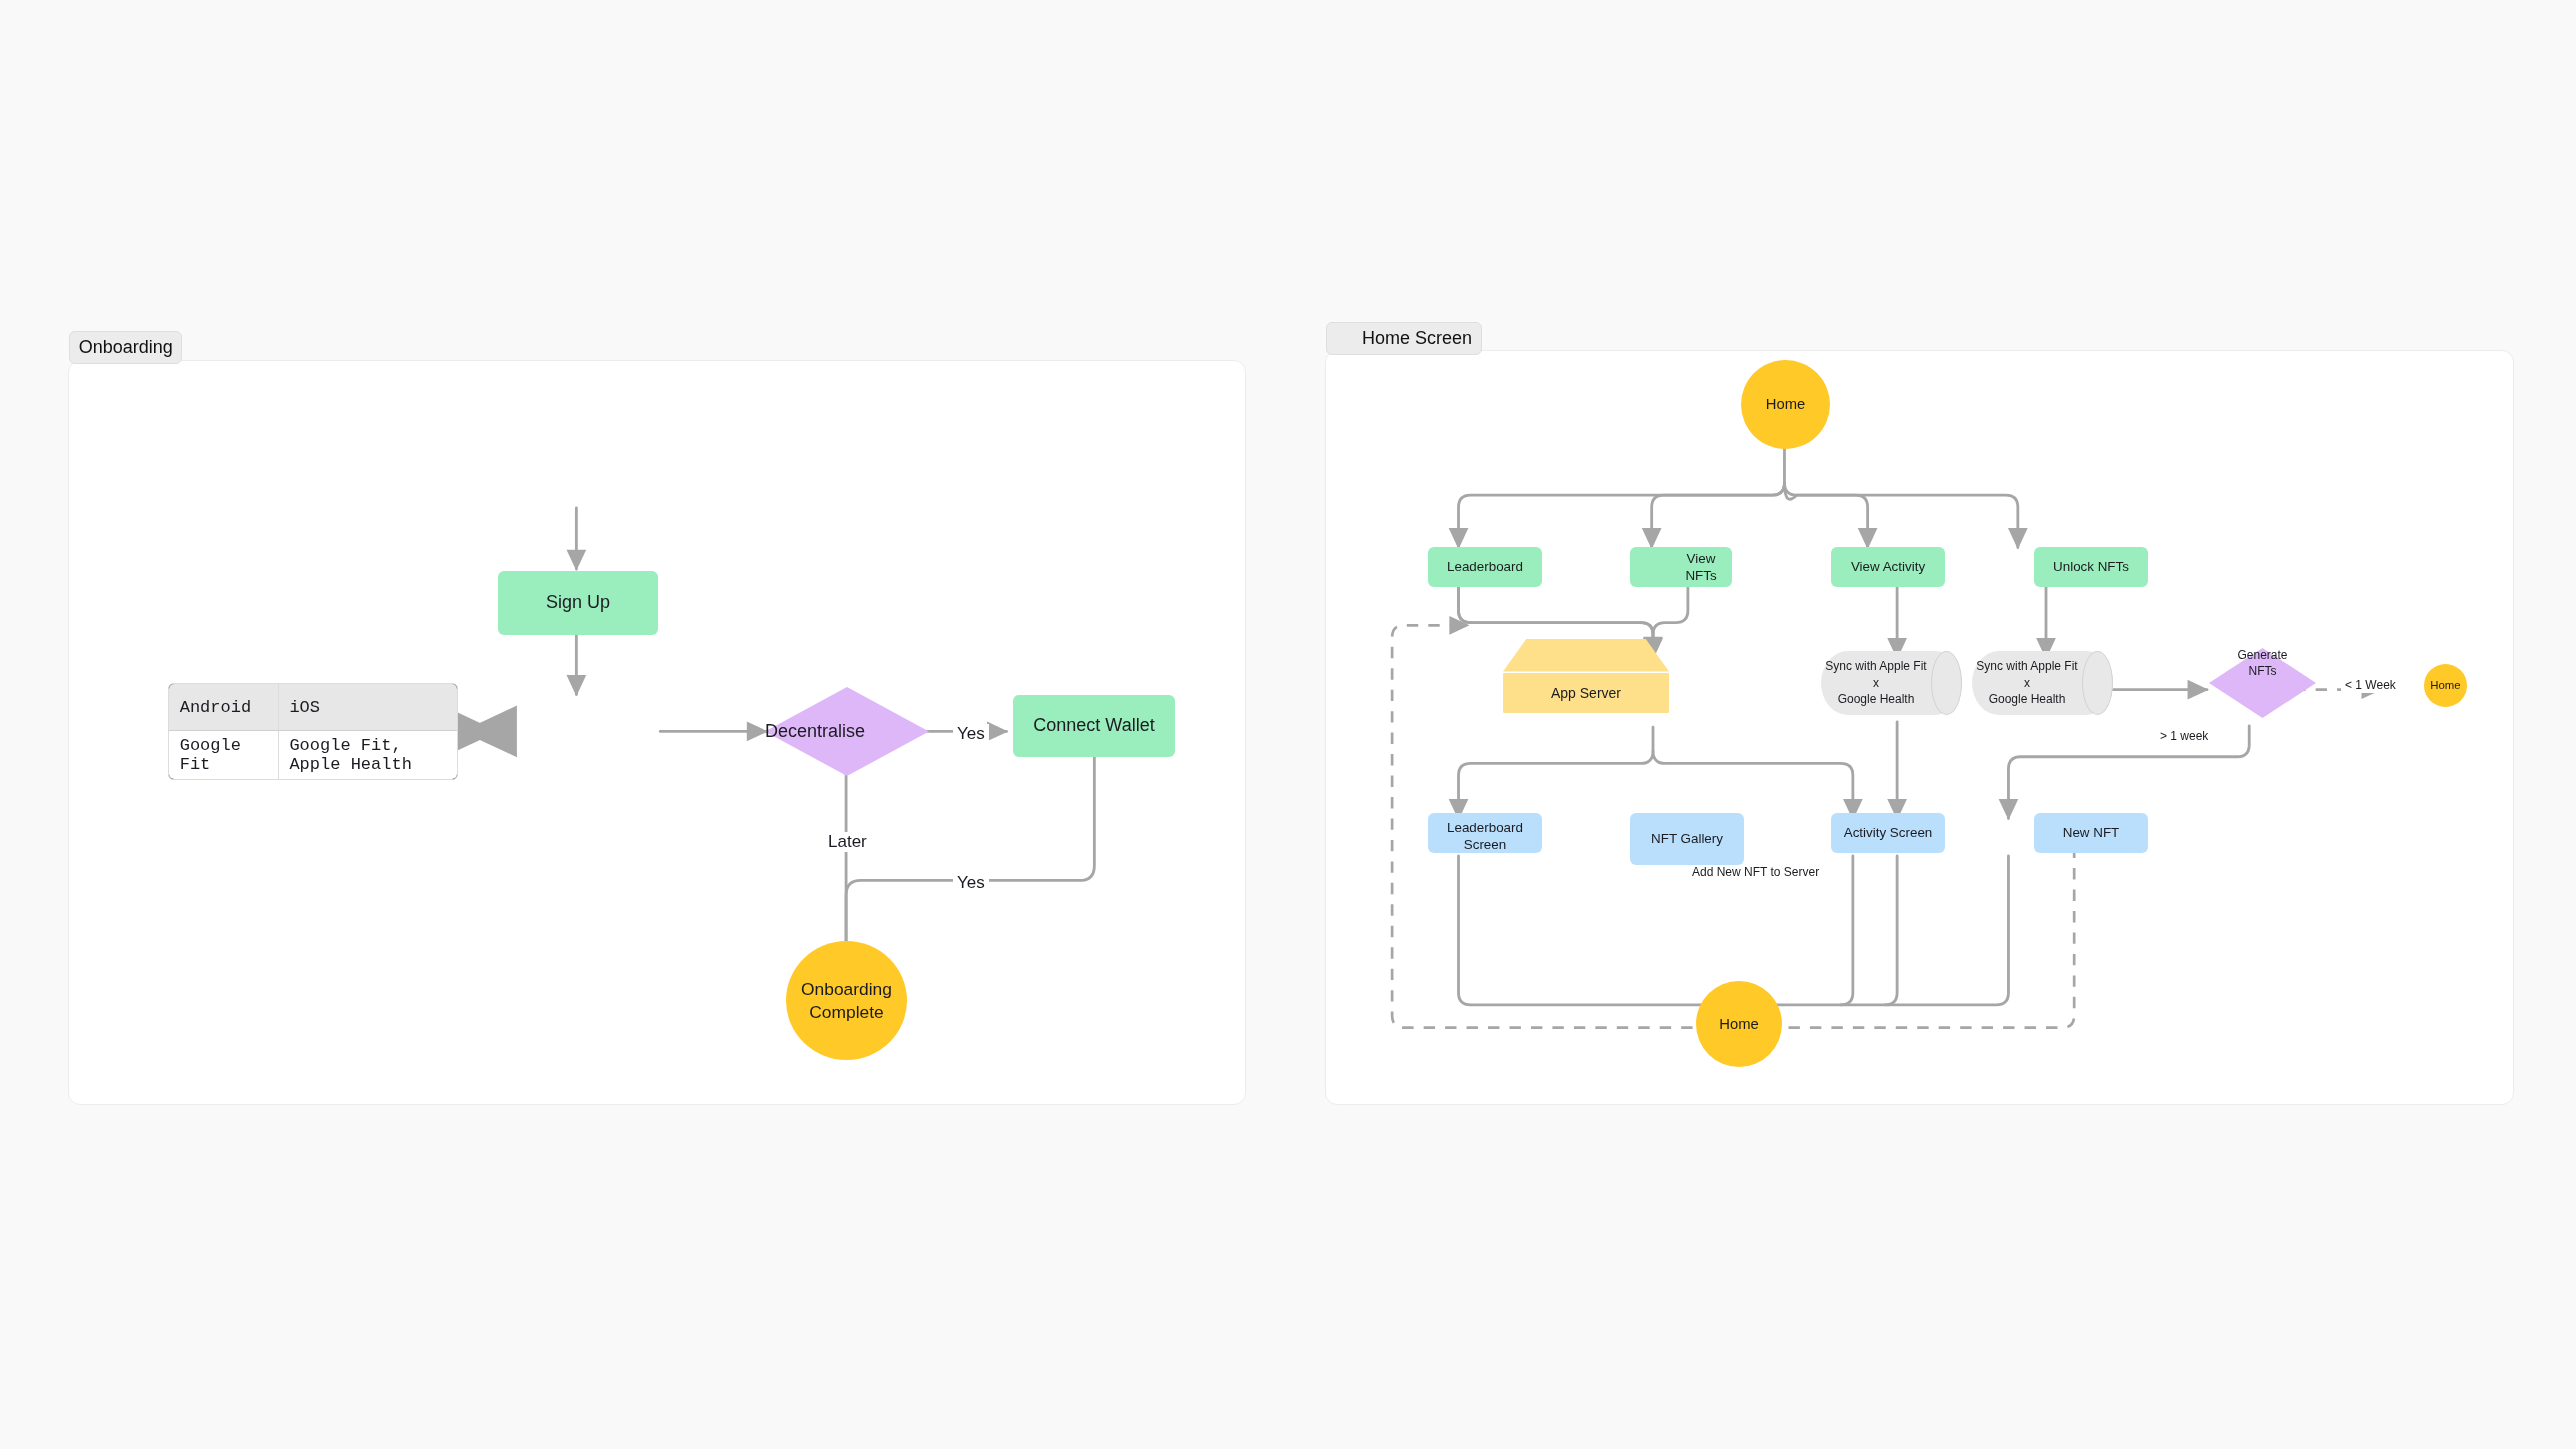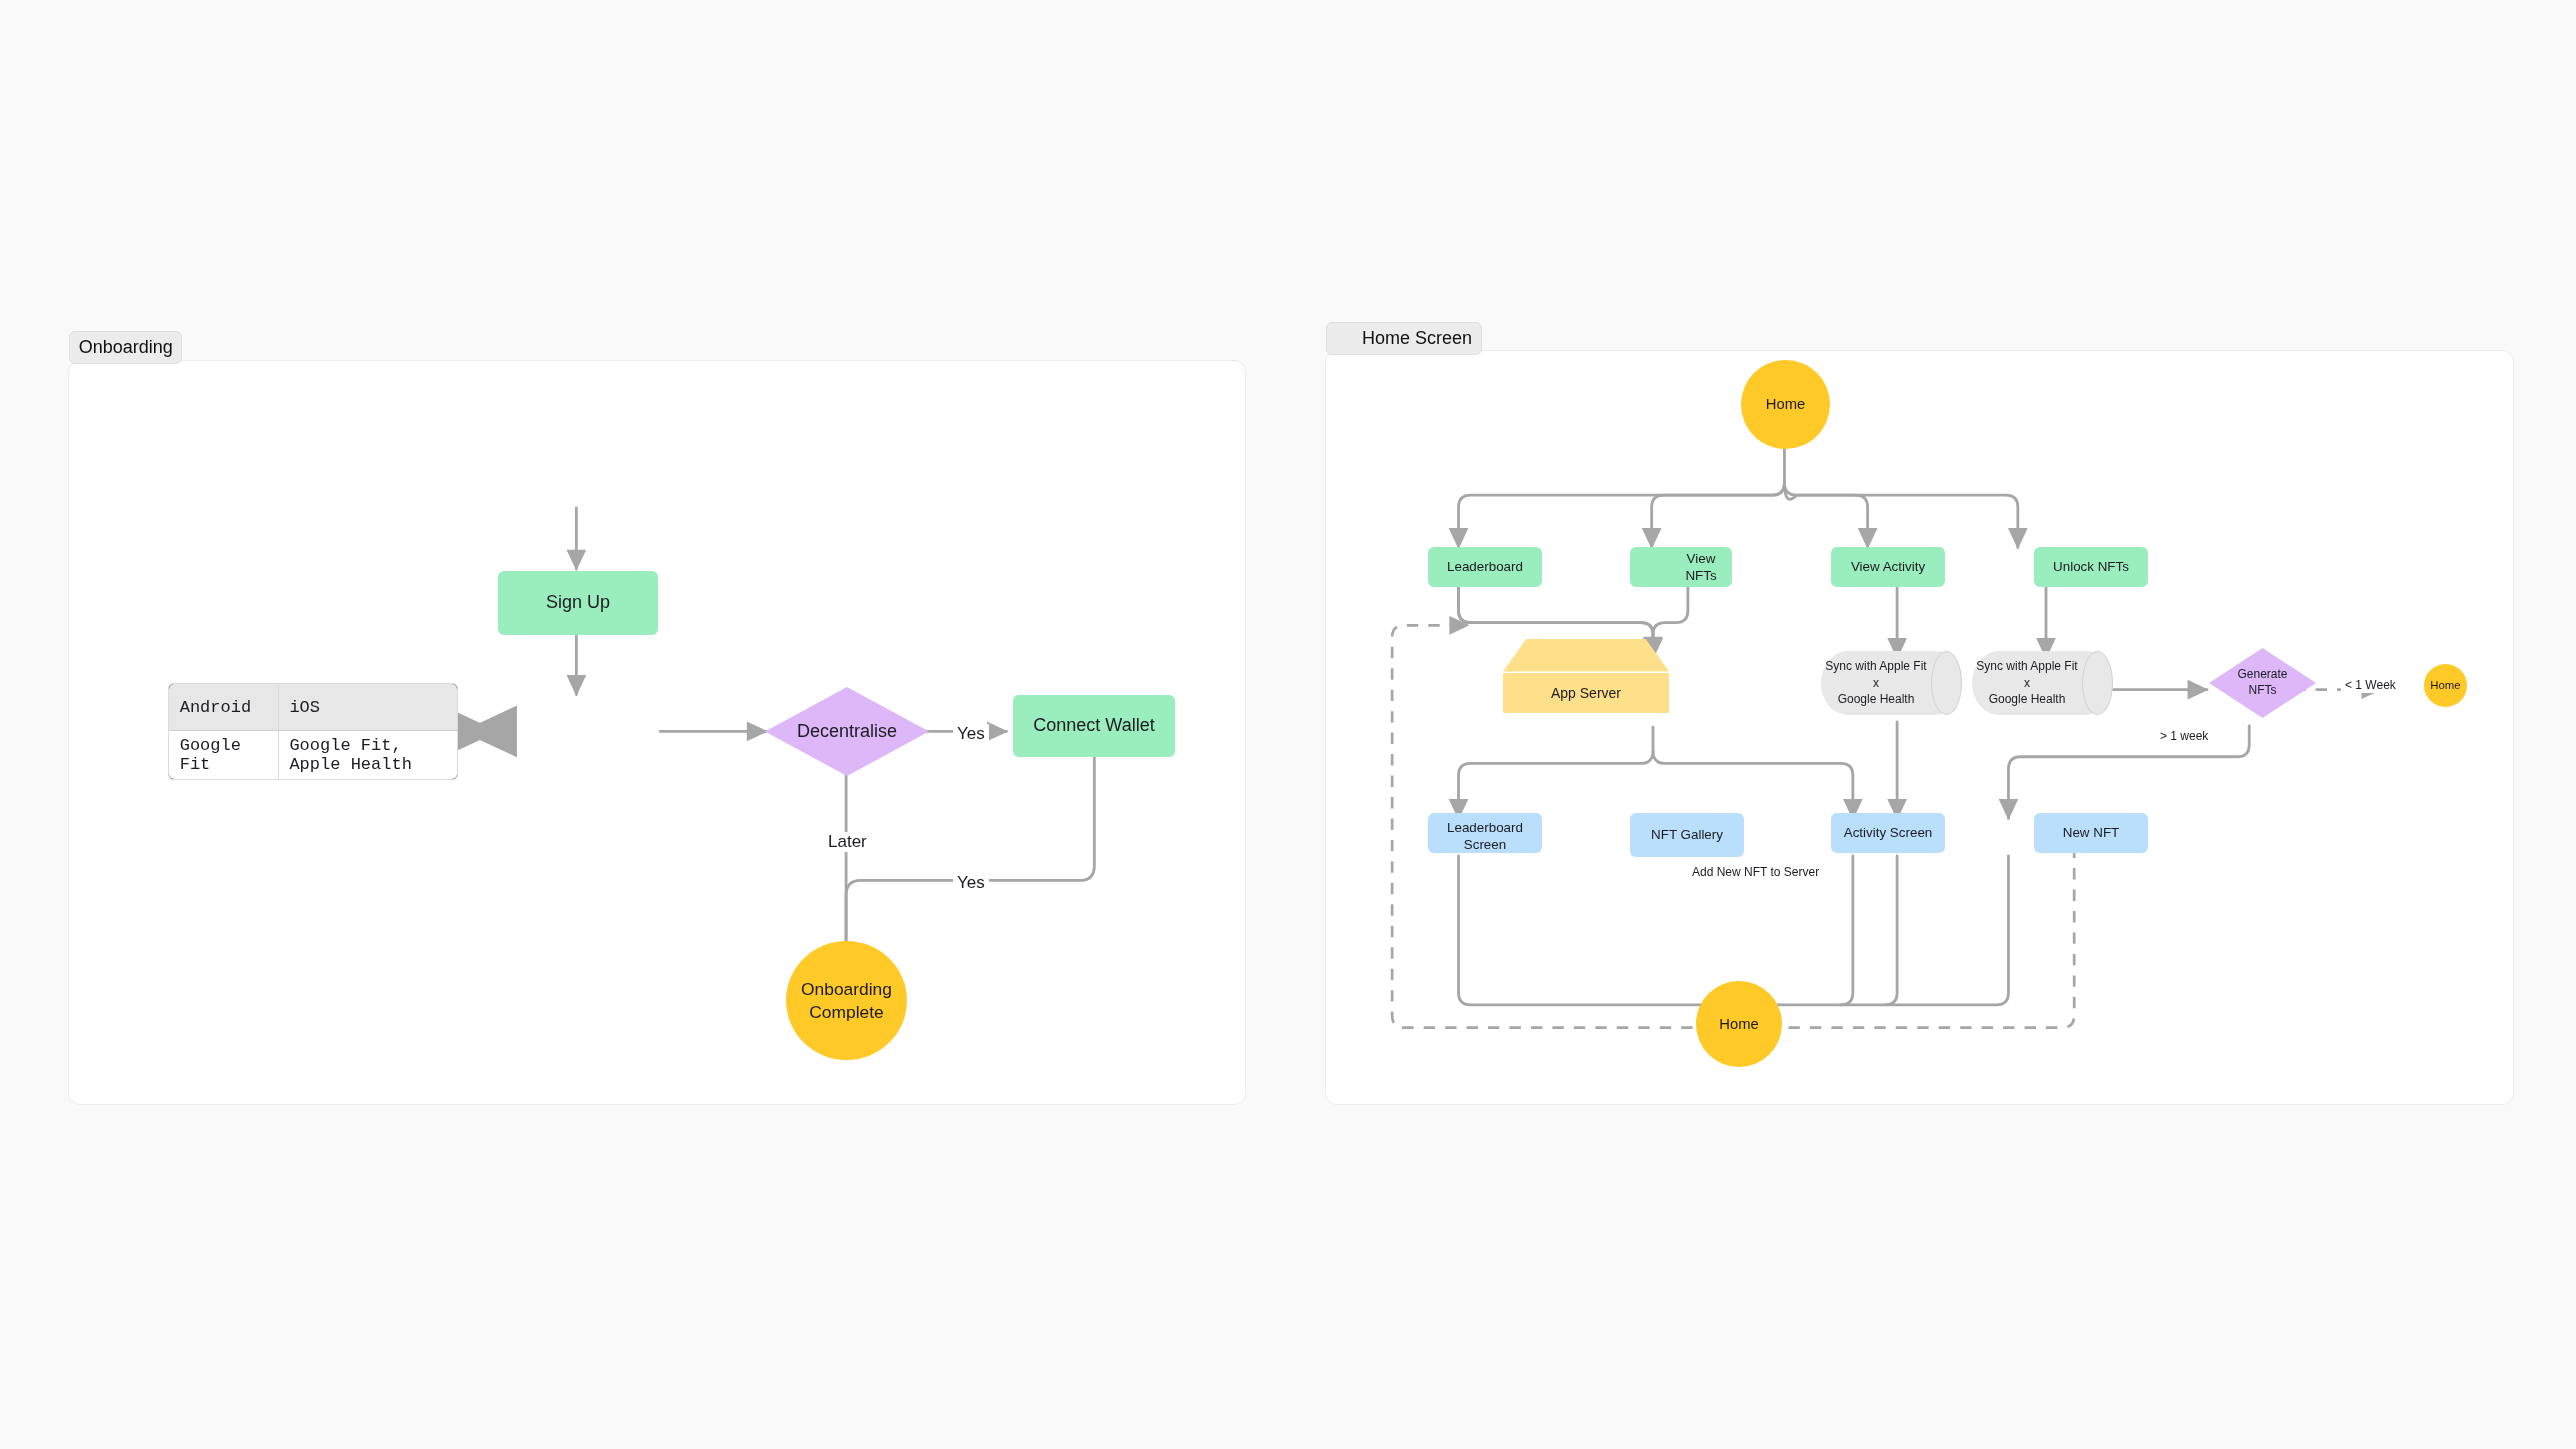--- a/index.html
+++ b/index.html
@@ -68,21 +68,21 @@
     width: 100%; height: 100%;
     background: #ddb7f7;
     clip-path: polygon(50% 0%, 100% 50%, 50% 100%, 0% 50%);
   }
   .diamond-label {
     position: absolute;
     left: 0; top: 0;
     width: 100%; height: 100%;
     display: flex;
     align-items: center;
-    justify-content: center;
+    justify-content: flex-start;
     text-align: center;
     color: #1b1b21;
     line-height: 1.3;
   }
 
   
   .node-cylinder {
     position: absolute;
     color: #1b1b21;
   }
@@ -402,21 +402,21 @@
   </div>
 
   <div class="node node-ellipse" style="left:2424px; top:664px; width:43px; height:43px; font-size:11.4px;">
     <span>Home</span>
   </div>
 
   <div class="node node-rect-blue" style="left:1428px; top:813px; width:114px; height:40px; font-size:13.4px;align-items:flex-end;">
     <span>Leaderboard Screen</span>
   </div>
 
-  <div class="node node-rect-blue" style="left:1630px; top:813px; width:114px; height:44px; font-size:13.4px;">
+  <div class="node node-rect-blue" style="left:1630px; top:813px; width:114px; height:52px; font-size:13.4px;">
     <span>NFT Gallery</span>
   </div>
 
   <div class="node node-rect-blue" style="left:1831px; top:813px; width:114px; height:40px; font-size:13.4px;">
     <span>Activity Screen</span>
   </div>
 
   <div class="node node-rect-blue" style="left:2034px; top:813px; width:114px; height:40px; font-size:13.4px;">
     <span>New NFT</span>
   </div>

